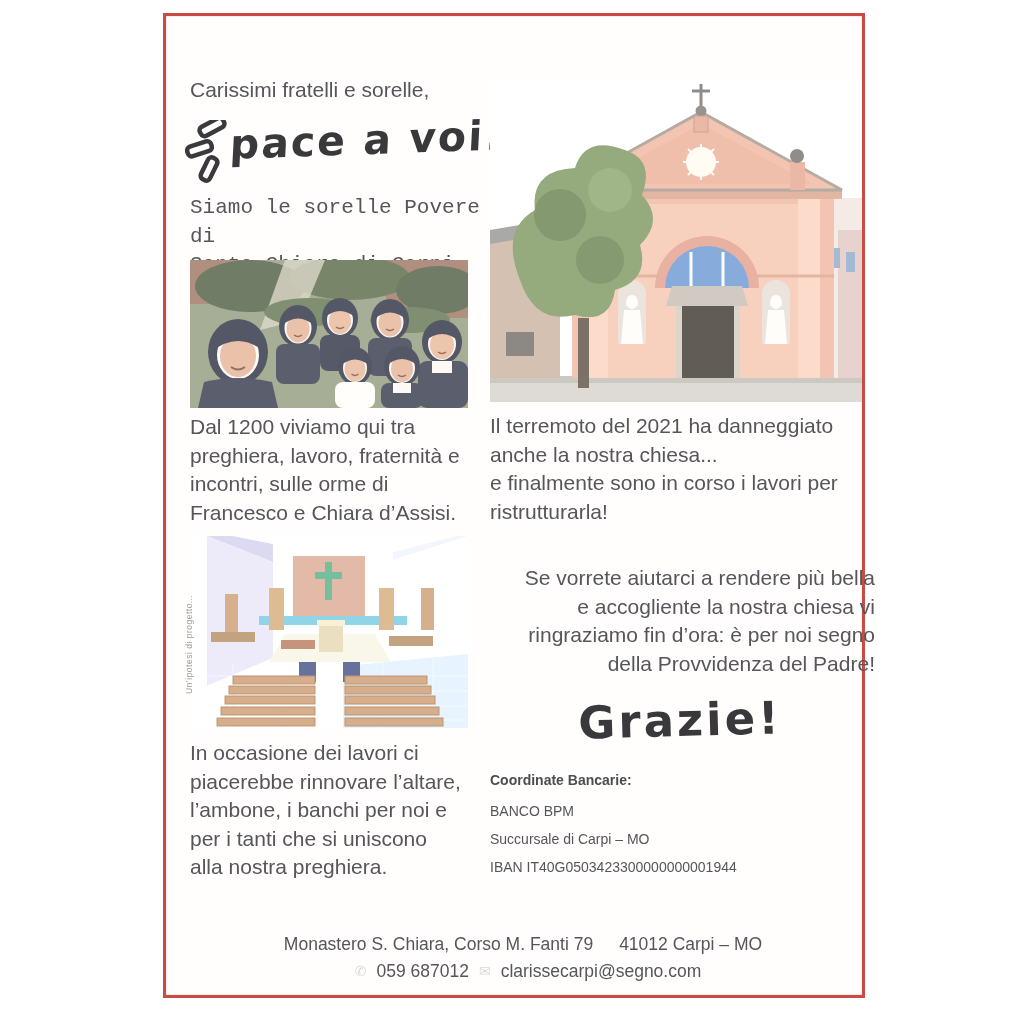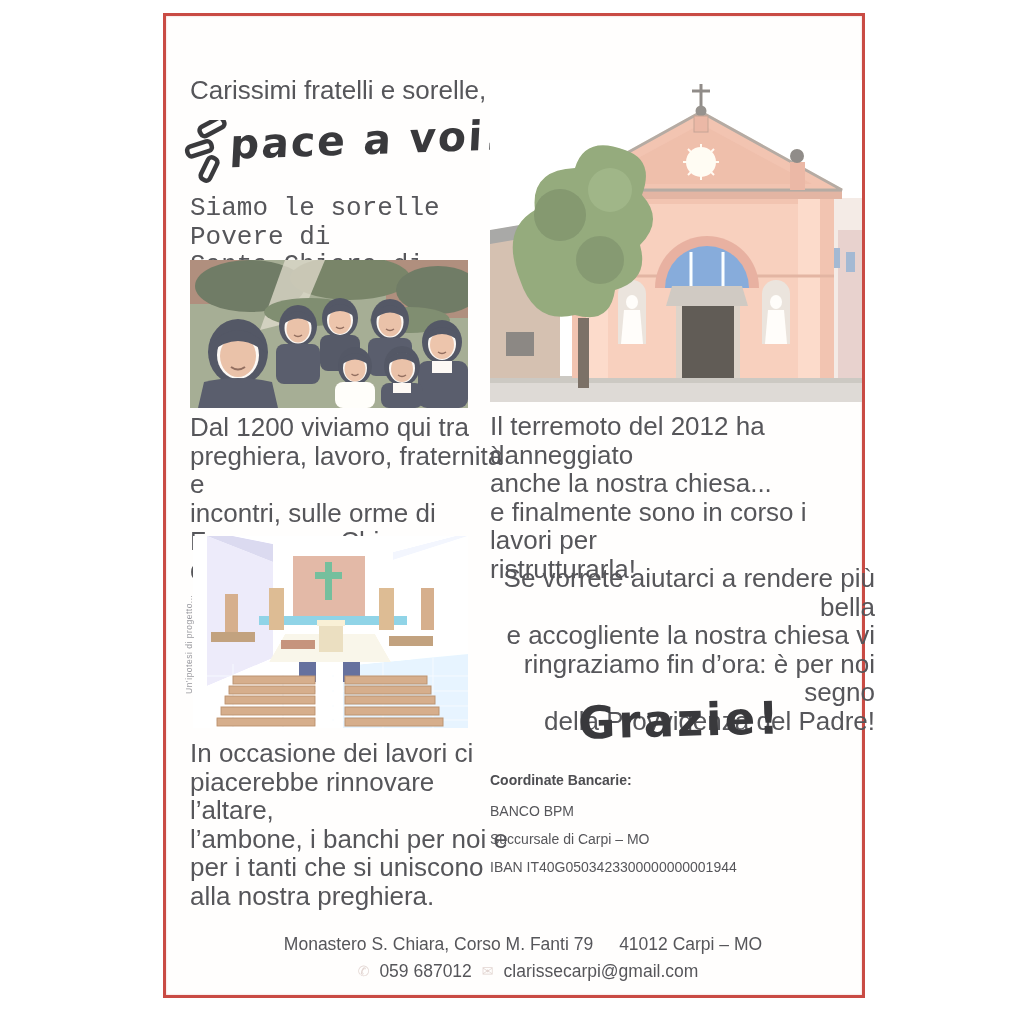--- a/index.html
+++ b/index.html
@@ -1,20 +1,20 @@
 <!DOCTYPE html>
 <html><head>
 <meta charset="utf-8">
 <style>
   html,body{margin:0;padding:0;background:#ffffff;}
   .sheet{position:relative;width:1019px;height:1024px;background:#ffffff;overflow:hidden;
          font-family:"Liberation Sans",sans-serif;}
   .frame{position:absolute;left:163px;top:13px;width:702px;height:985px;box-sizing:border-box;
          border:3px solid #c94b44;background:#fffefd;box-shadow:0 0 2px rgba(201,75,68,.35) inset;}
-  .txt{position:absolute;color:#56565a;font-size:26px;line-height:28.5px;white-space:pre-line;}
+  .txt{position:absolute;color:#56565a;font-size:21px;line-height:28.5px;white-space:pre-line;}
   .hand{font-family:"DejaVu Sans",sans-serif;font-weight:700;color:#39393c;}
   .pace{position:absolute;left:230px;top:116px;font-size:41px;letter-spacing:2px;
         transform:rotate(-2deg) skewX(-5deg);}
   .grazie{position:absolute;left:490px;top:694px;width:380px;text-align:center;font-size:45px;
           letter-spacing:3px;transform:rotate(-1.5deg);}
   .figure{position:absolute;filter:blur(.4px) saturate(.8) brightness(1.06);}
   .caption-vert{position:absolute;left:184px;top:694px;width:130px;font-size:8.5px;color:#9a9aa0;
         transform:rotate(-90deg);transform-origin:0 0;letter-spacing:.5px;white-space:nowrap;}
   .bank{position:absolute;left:490px;top:766px;color:#56565a;font-size:14px;line-height:28px;}
   .bank .hdr{font-weight:700;color:#4d4d51;margin-bottom:3px;}
@@ -259,21 +259,21 @@
     <g>
       <rect x="88" y="238" width="11" height="70" fill="#5a4a3c"></rect>
       <path d="M30,200 Q10,150 45,130 Q40,90 85,88 Q95,55 135,70 Q165,80 152,115 Q175,140 150,165 Q160,200 125,210 Q120,245 85,235 Q45,245 30,200 Z" fill="#6f8f4e"></path>
       <circle cx="70" cy="135" r="26" fill="#55703a" opacity=".7"></circle>
       <circle cx="120" cy="110" r="22" fill="#81a05c" opacity=".8"></circle>
       <circle cx="110" cy="180" r="24" fill="#55703a" opacity=".6"></circle>
     </g>
     <rect width="372" height="322" fill="#ffffff" opacity=".18"></rect>
   </svg>
 
-  <div class="txt" style="left:490px;top:412px;width:385px;">Il terremoto del 2012 ha danneggiato
+  <div class="txt" style="left:490px;top:412px;width:385px;">Il terremoto del 2021 ha danneggiato
 anche la nostra chiesa...
 e finalmente sono in corso i lavori per
 ristrutturarla!</div>
 
   <div class="txt" style="left:490px;top:564px;width:385px;text-align:right;">Se vorrete aiutarci a rendere più bella
 e accogliente la nostra chiesa vi
 ringraziamo fin d’ora: è per noi segno
 della Provvidenza del Padre!</div>
 
   <div class="grazie hand">Grazie!</div>
@@ -282,15 +282,15 @@
     <div class="hdr">Coordinate Bancarie:</div>
     <div>BANCO BPM</div>
     <div>Succursale di Carpi – MO</div>
     <div>IBAN IT40G0503423300000000001944</div>
   </div>
 
   <div class="footer" style="top:934px;">
     <span class="gap-l">Monastero S. Chiara, Corso M. Fanti 79</span><span>41012 Carpi – MO</span>
   </div>
   <div class="footer" style="top:961px;">
-    <span class="faint-ico">✆</span><span>059 687012</span><span class="faint-ico">✉</span><span>clarissecarpi@gmail.com</span>
+    <span class="faint-ico">✆</span><span>059 687012</span><span class="faint-ico">✉</span><span>clarissecarpi@segno.com</span>
   </div>
 </div>
 
 </body></html>

